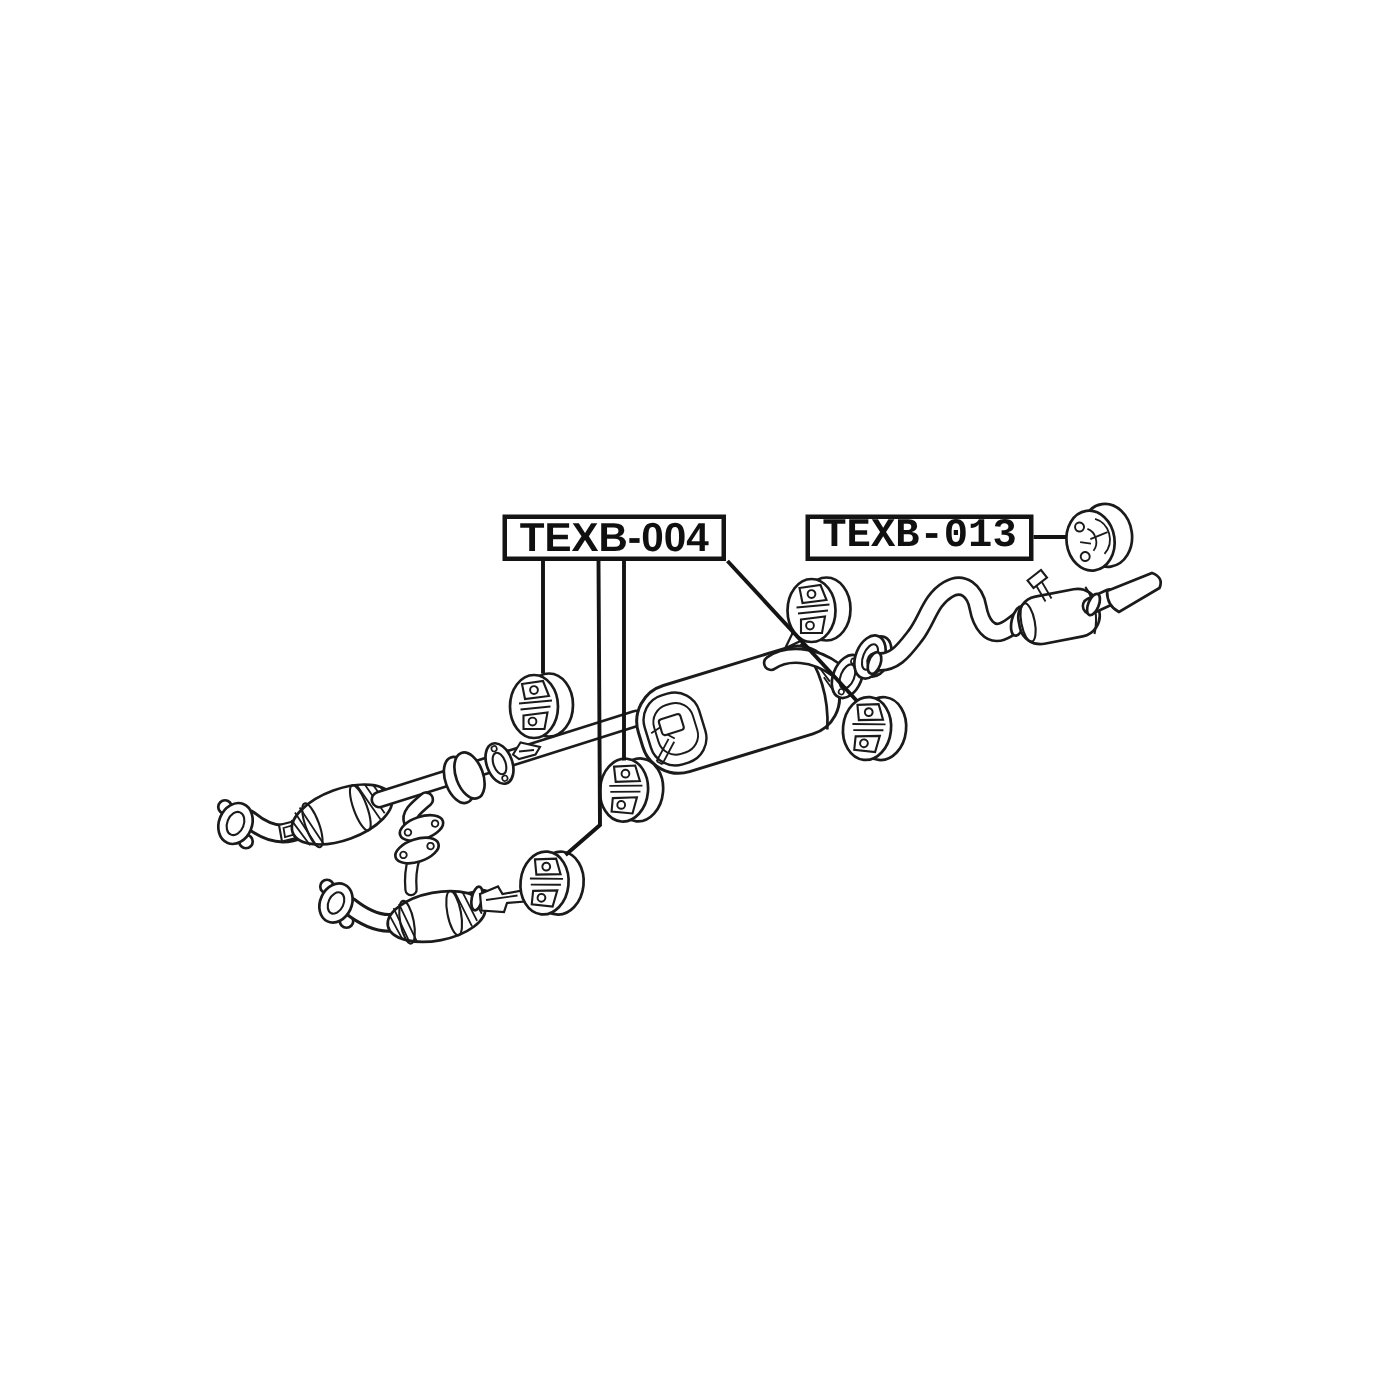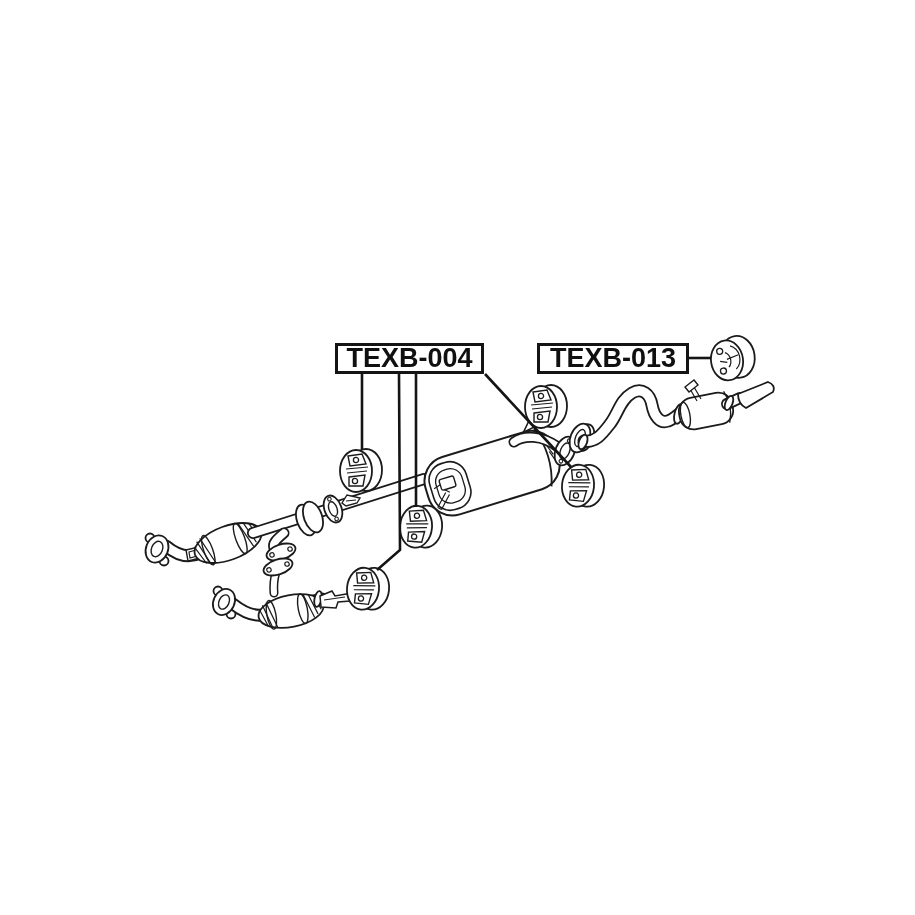--- a/index.html
+++ b/index.html
@@ -22,21 +22,21 @@
     font-weight:bold;
     font-size:27px;
     line-height:1;
     display:flex;
     align-items:center;
     justify-content:center;
     letter-spacing:0px;
     white-space:nowrap;
   }
   #label-texb004{left:335px;top:313px;width:149px;height:31px;}
-  #label-texb013{left:537px;top:313px;width:152px;height:31px;}
+  #label-texb013{left:537px;top:313px;width:152px;height:31px;font-family:Liberation Mono, monospace;}
   
   .ln{stroke:#1b1b1b;stroke-width:1.8;fill:#ffffff;}
   .lnn{stroke:#1b1b1b;stroke-width:1.8;fill:none;}
   .thin{stroke:#1b1b1b;stroke-width:1.2;fill:none;}
   .tube-o{stroke:#1b1b1b;fill:none;stroke-linecap:round;}
   .tube-i{stroke:#ffffff;fill:none;stroke-linecap:round;}
   .leader{stroke:#141414;stroke-width:2.6;fill:none;}
 </style>
 </head>
 <body>

